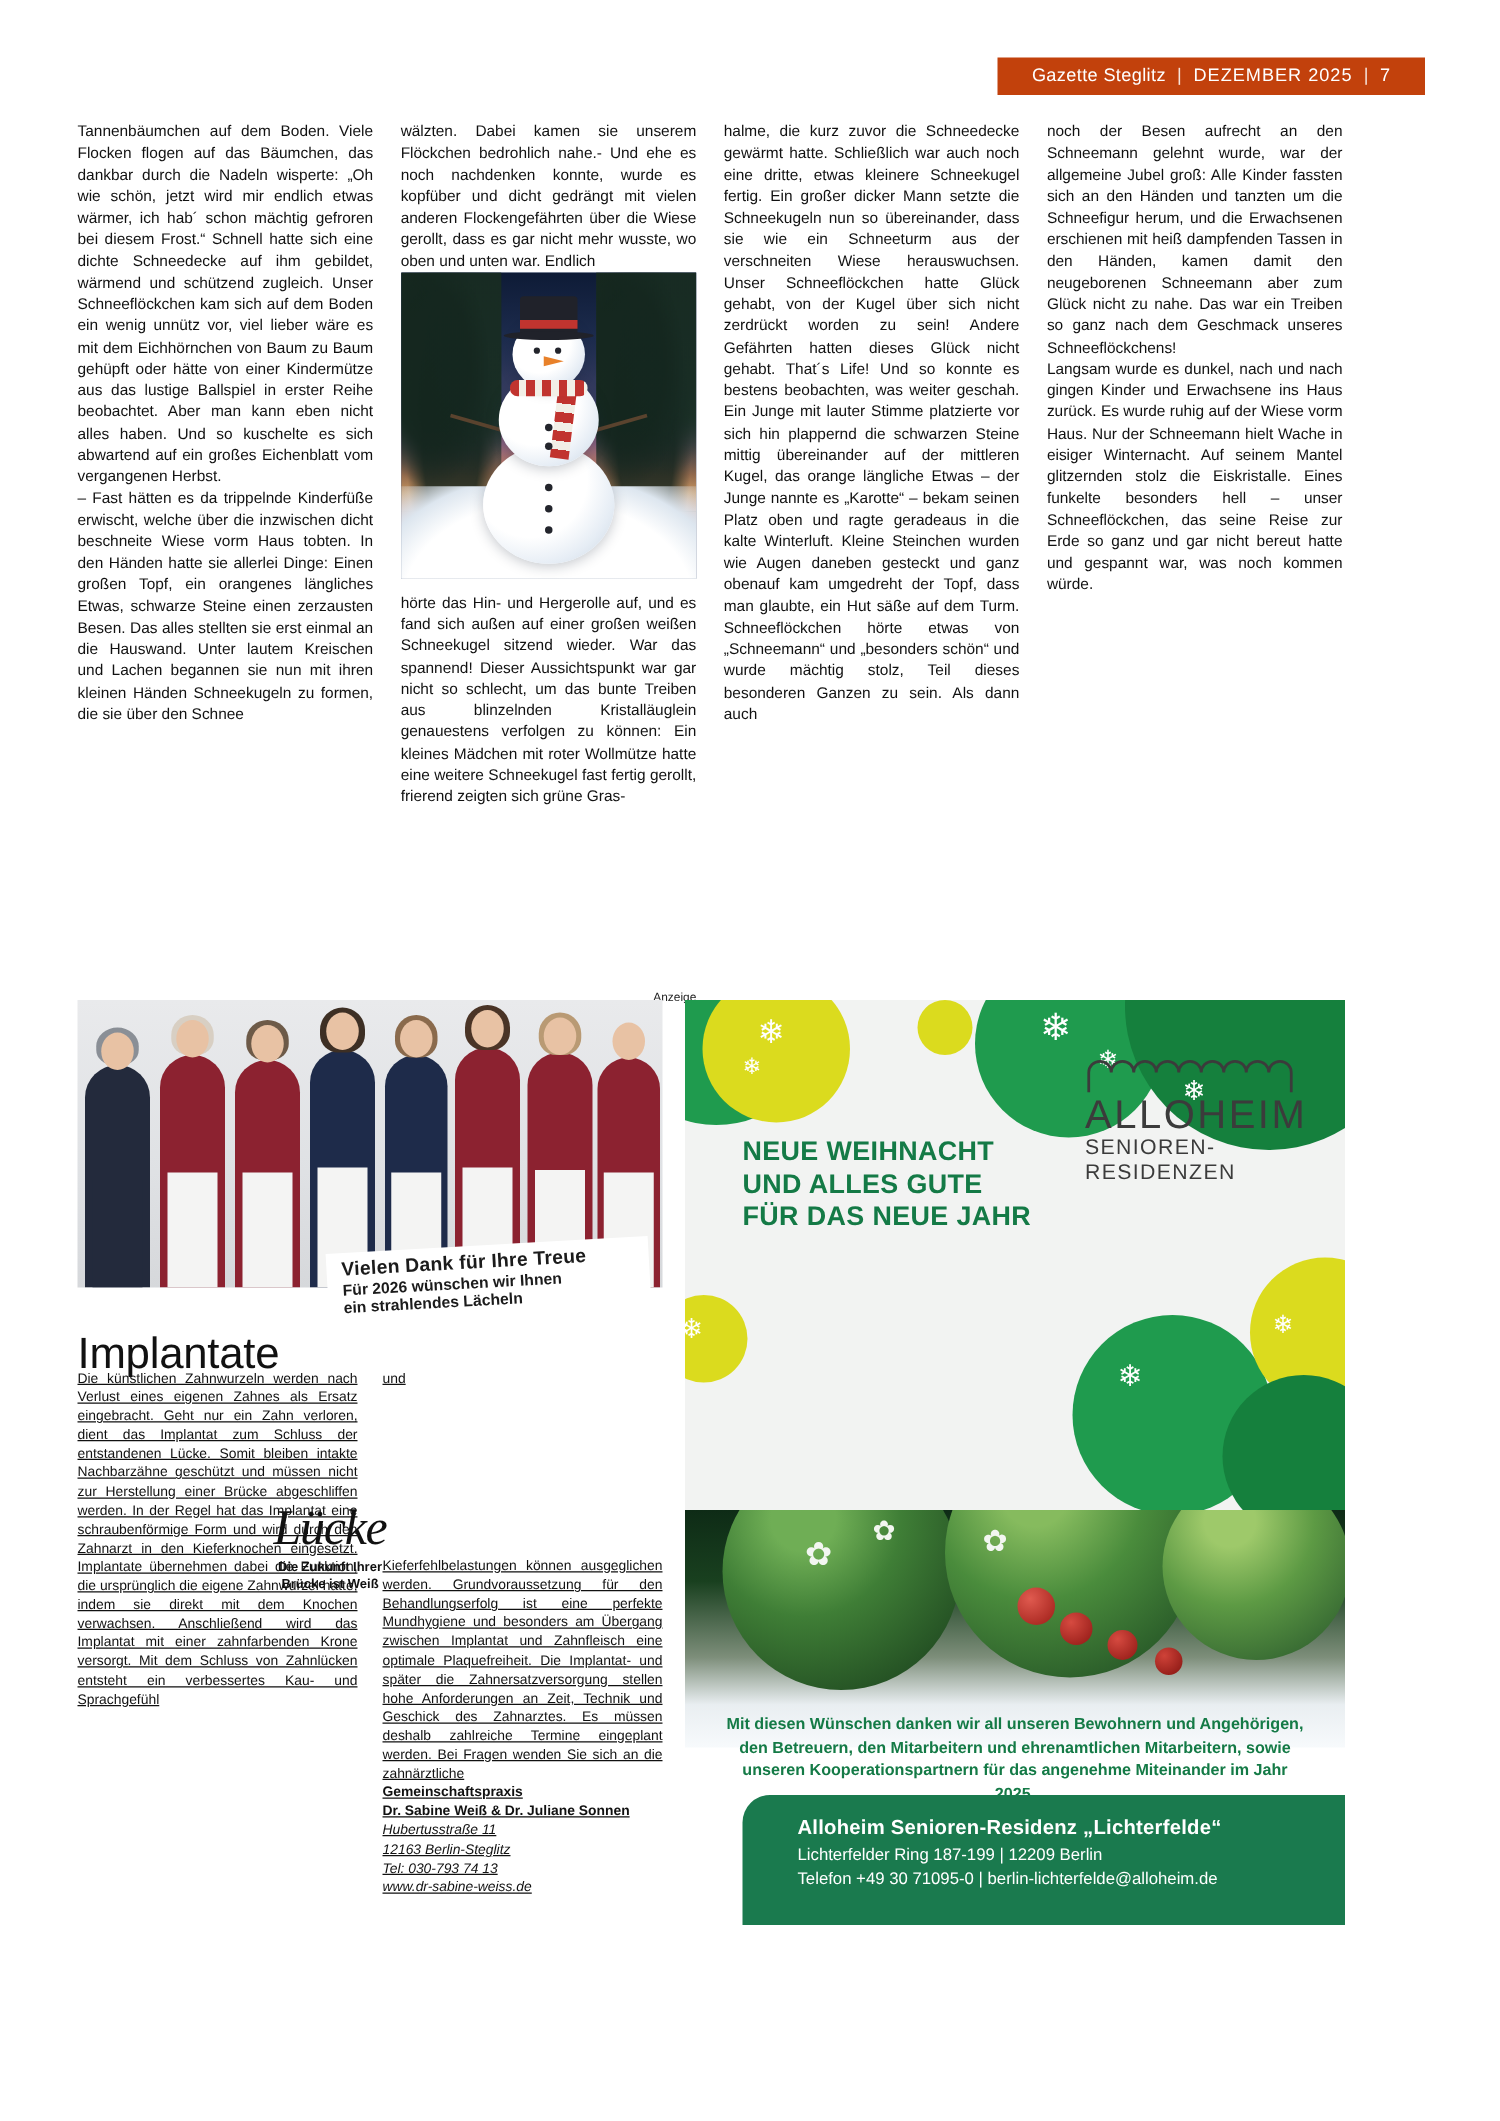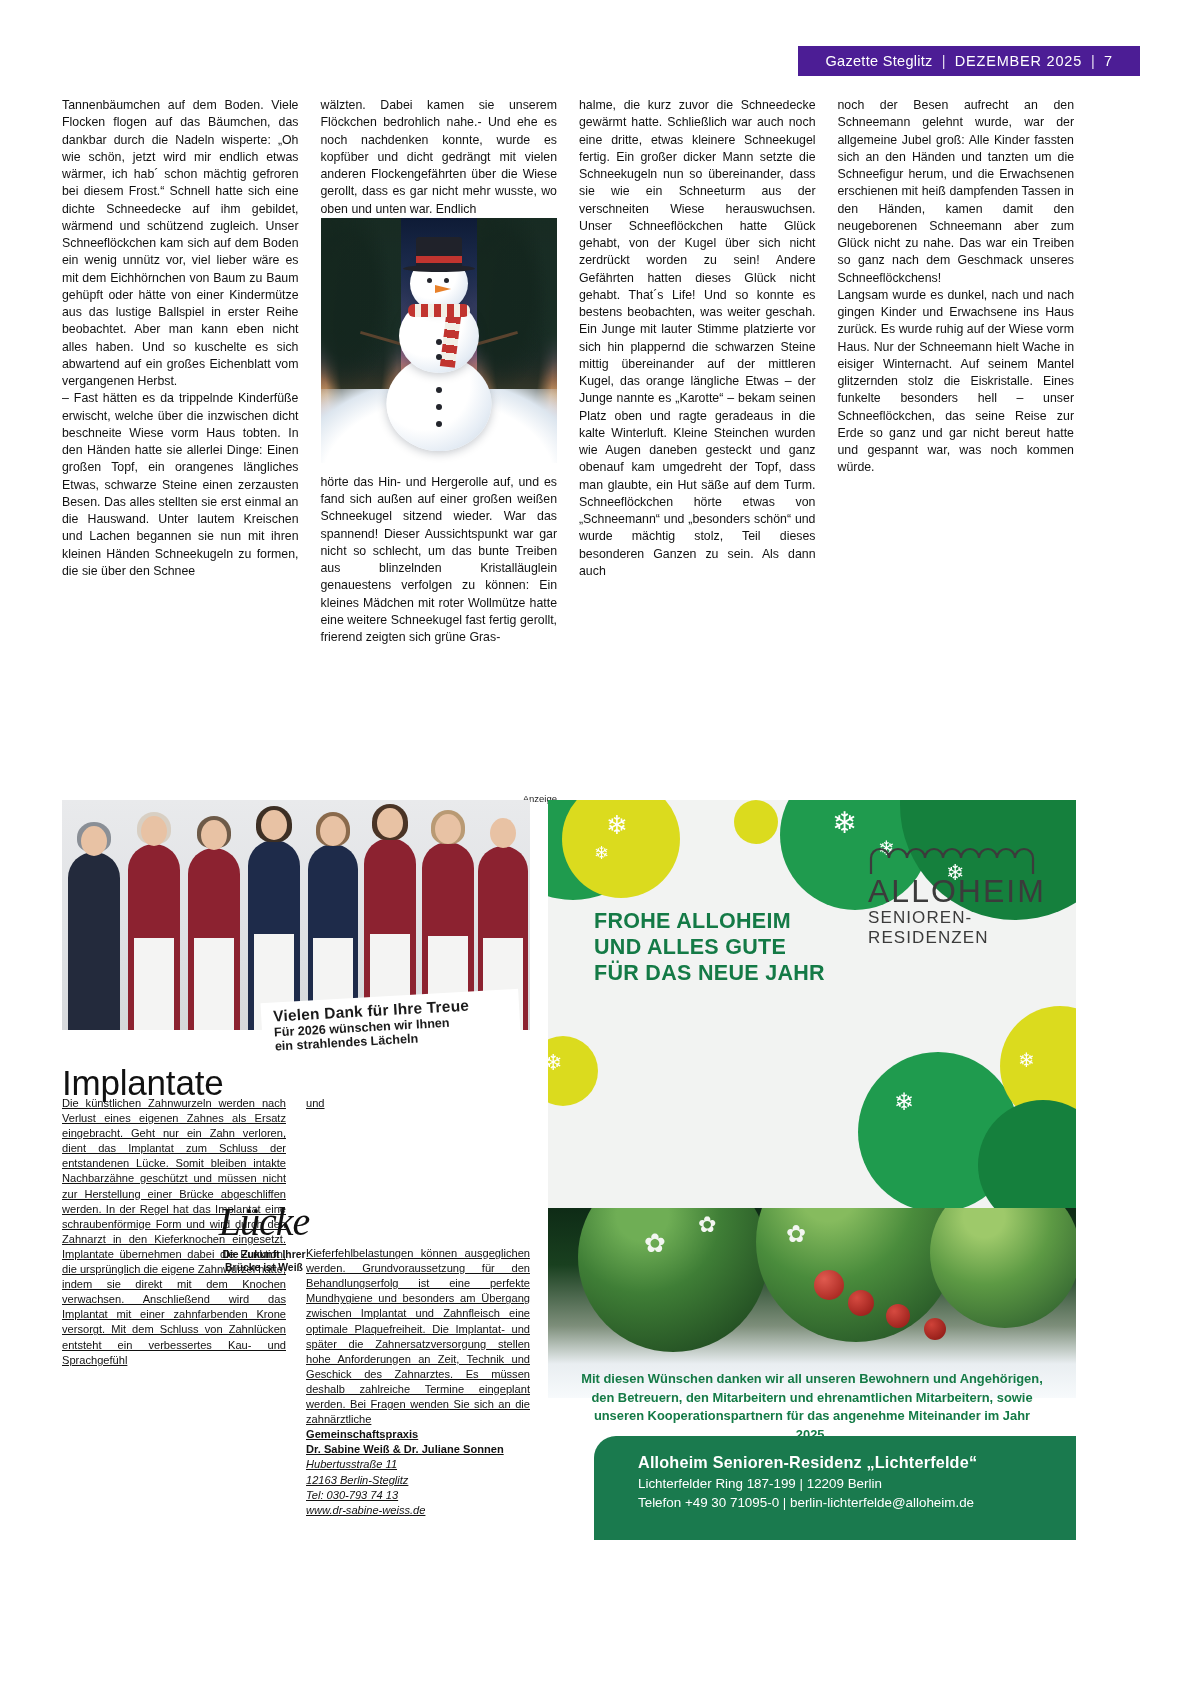--- a/index.html
+++ b/index.html
@@ -9,21 +9,21 @@
     background:#ffffff;
     font-family:"Liberation Sans", sans-serif;
     color:#111;
     position:relative;
     overflow:hidden;
   }
 
   
   .masthead {
     position:absolute; top:46px; left:798px; width:342px; height:30px;
-    background:#4c1d95;
+    background:#c2410c;
     display:flex; align-items:center; justify-content:center;
     gap:9px;
     color:#ffffff;
     font-size:14.5px; letter-spacing:0.3px;
   }
   .masthead .sep { opacity:.85; font-weight:300; }
   .masthead .issue { font-weight:400; letter-spacing:.8px; }
   .masthead .pageno { font-weight:400; }
 
   
@@ -437,21 +437,21 @@
 
     <div class="allo-logo">
       <svg class="allo-arches" viewBox="0 0 186 36">
         <path d="M3 36 L3 20 A9 9 0 0 1 21 20 A9 9 0 0 1 39 20 A9 9 0 0 1 57 20 A9 9 0 0 1 75 20 A9 9 0 0 1 93 20 A9 9 0 0 1 111 20 A9 9 0 0 1 129 20 A9 9 0 0 1 147 20 A9 9 0 0 1 165 20 L165 36" fill="none" stroke="#3b3b3b" stroke-width="2.2"></path>
       </svg>
       <div class="allo-word">ALLOHEIM</div>
       <div class="allo-sub">SENIOREN-RESIDENZEN</div>
     </div>
 
     <div class="greet">
-      <div>FROHE ALLOHEIM</div>
+      <div>NEUE WEIHNACHT</div>
       <div>UND ALLES GUTE</div>
       <div>FÜR DAS NEUE JAHR</div>
     </div>
   </div>
 
   <div class="allo-photo">
     <div class="orn" style="left:30px;  top:-46px; width:190px; height:190px;
          background:radial-gradient(circle at 34% 28%, #6fae55 0 14%, #3f7e36 42%, #16391a 100%);"></div>
     <div class="orn" style="left:208px; top:-66px; width:200px; height:200px;
          background:radial-gradient(circle at 36% 26%, #86bb5e 0 14%, #4a8c3c 44%, #1a4420 100%);"></div>

